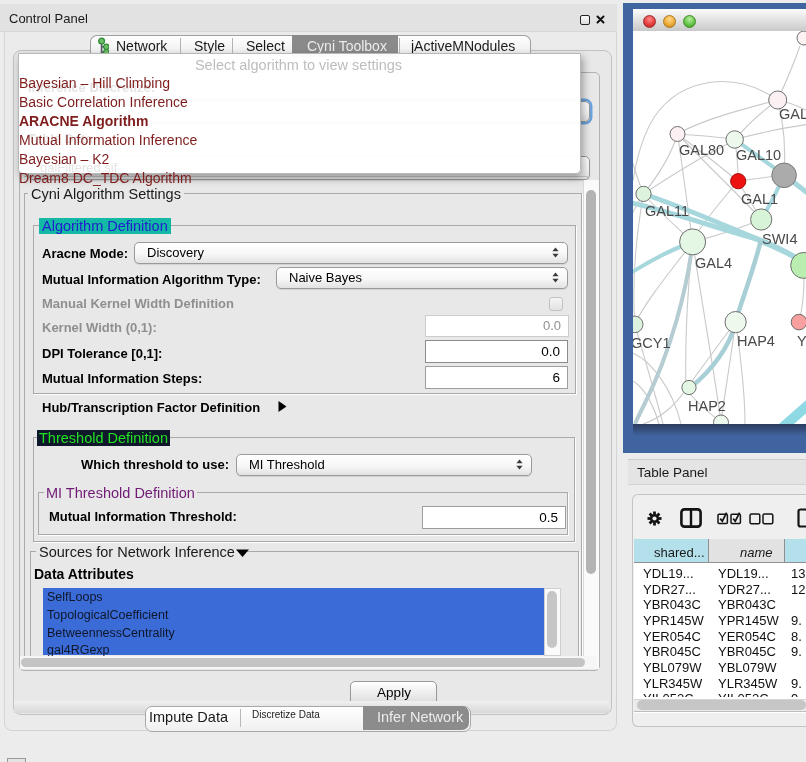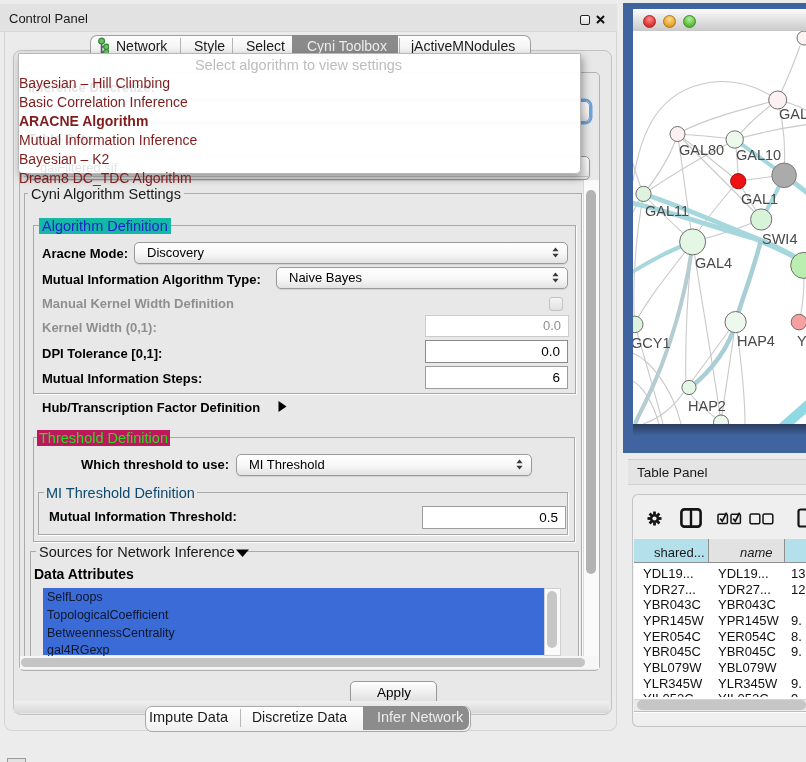--- a/index.html
+++ b/index.html
@@ -95,33 +95,33 @@
 <div class="abs lbl bold" style="left:42px;top:371px;">Mutual Information Steps:</div>
 <div class="field" style="left:425px;top:366px;width:141px;height:21px;border:1px solid #9d9d9d;"></div>
 <div class="abs" style="left:425px;top:370px;width:135px;text-align:right;font-size:13.5px;color:#000;">6</div>
 
 <div class="abs lbl bold" style="left:42px;top:400px;">Hub/Transcription Factor Definition</div>
 <svg class="abs" style="left:277px;top:400px;" width="11" height="13" viewBox="0 0 11 13">
     <path d="M1.5 1 L9.5 6.5 L1.5 12 Z" fill="#000"></path>
   </svg>
 
 <div class="groupbox" style="left:33px;top:437px;width:540px;height:103px;"></div>
-<div class="abs" style="left:37px;top:430px;background:#be185d;padding:0 2px;font-size:14.5px;color:#22e022;">Threshold Definition</div>
+<div class="abs" style="left:37px;top:430px;background:#0f172a;padding:0 2px;font-size:14.5px;color:#22e022;">Threshold Definition</div>
 
 <div class="abs lbl bold" style="left:81px;top:457px;">Which threshold to use:</div>
 <div class="combo" style="left:236px;top:454px;width:294px;height:20px;">
   <div class="ct">MI Threshold</div>
   <svg width="9" height="13" viewBox="0 0 9 13">
       <path d="M4.5 1.5 L7.6 5.2 H1.4 Z" fill="#3a3a3a"></path>
       <path d="M4.5 11.5 L1.4 7.8 H7.6 Z" fill="#3a3a3a"></path>
     </svg>
 </div>
 
 <div class="groupbox" style="left:38px;top:492px;width:528px;height:41px;"></div>
-<div class="abs" style="left:44px;top:485px;background:#e8e8e8;padding:0 2px;font-size:14.5px;color:#0c4a6e;">MI Threshold Definition</div>
+<div class="abs" style="left:44px;top:485px;background:#e8e8e8;padding:0 2px;font-size:14.5px;color:#701a75;">MI Threshold Definition</div>
 <div class="abs lbl bold" style="left:49px;top:509px;">Mutual Information Threshold:</div>
 <div class="field" style="left:422px;top:506px;width:142px;height:21px;border:1px solid #9d9d9d;"></div>
 <div class="abs" style="left:422px;top:510px;width:136px;text-align:right;font-size:13.5px;color:#000;">0.5</div>
 
 <div class="groupbox" style="left:30px;top:551px;width:547px;height:112px;border-bottom:none;"></div>
 <div class="abs" style="left:36px;top:544px;background:#e8e8e8;padding:0 3px;font-size:14.5px;color:#1a1a1a;">Sources for Network Inference</div>
 <svg class="abs" style="left:235px;top:548px;" width="15" height="10" viewBox="0 0 15 10">
     <path d="M1 1.5 L14 1.5 L7.5 9 Z" fill="#000"></path>
   </svg>
 
@@ -136,21 +136,21 @@
 
 <div class="abs" style="left:350px;top:681px;width:85px;height:23px;border:1px solid #999;border-radius:5px;background:linear-gradient(#ffffff,#ededed 50%,#d9d9d9);box-shadow:0 1px 1px rgba(0,0,0,0.15);"></div>
 <div class="abs" style="left:350px;top:685px;width:88px;text-align:center;font-size:13.5px;color:#000;">Apply</div>
 
 <div class="abs" style="left:14px;top:701px;width:595px;height:12px;background:linear-gradient(#f0f0f0,#d8d8d8);"></div>
 
 <div class="abs" style="left:145px;top:706px;width:324px;height:24px;background:linear-gradient(#ffffff,#f0f0f0);border:1px solid #a8a8a8;border-radius:7px;"></div>
 <div class="abs" style="left:240px;top:709px;width:1px;height:18px;background:#b9b9b9;"></div>
 <div class="abs" style="left:363px;top:706px;width:106px;height:24px;background:#8c8c8c;border-radius:0 7px 7px 0;"></div>
 <div class="abs" style="left:149px;top:709px;font-size:14.5px;color:#1a1a1a;">Impute Data</div>
-<div class="abs" style="left:252px;top:709px;font-size:14px;color:#1a1a1a;">Discretize Data</div>
+<div class="abs" style="left:252px;top:709px;font-size:10px;color:#1a1a1a;">Discretize Data</div>
 <div class="abs" style="left:377px;top:709px;font-size:14.5px;color:#ececec;">Infer Network</div>
 
 <div class="abs" style="left:18px;top:53px;width:561px;height:119px;background:rgba(255,255,255,0.97);border:1px solid #b8b8b8;border-radius:0 0 5px 5px;box-shadow:2px 4px 9px rgba(0,0,0,0.35);"></div>
 <div class="abs" style="left:18px;top:57px;width:561px;text-align:center;font-size:14.5px;color:#bdbdbd;">Select algorithm to view settings</div>
 <div class="abs" style="left:28px;top:80px;font-size:13px;font-weight:bold;color:rgba(90,90,90,0.16);">Inference Discretize:</div>
 <div class="abs" style="left:28px;top:131px;font-size:13px;font-weight:bold;color:rgba(90,90,90,0.16);">Table Data</div>
 <div class="abs" style="left:40px;top:160px;font-size:13px;color:rgba(90,90,90,0.16);">galFiltered.sif</div>
 <div class="abs" style="left:19px;top:74px;font-size:14px;color:#7f1d1d;line-height:19px;">Bayesian – Hill Climbing<br>Basic Correlation Inference<br><b>ARACNE Algorithm</b><br>Mutual Information Inference<br>Bayesian – K2<br>Dream8 DC_TDC Algorithm</div>
 
 <div class="abs" style="left:623px;top:3px;width:183px;height:450px;background:#40649f;"></div>

